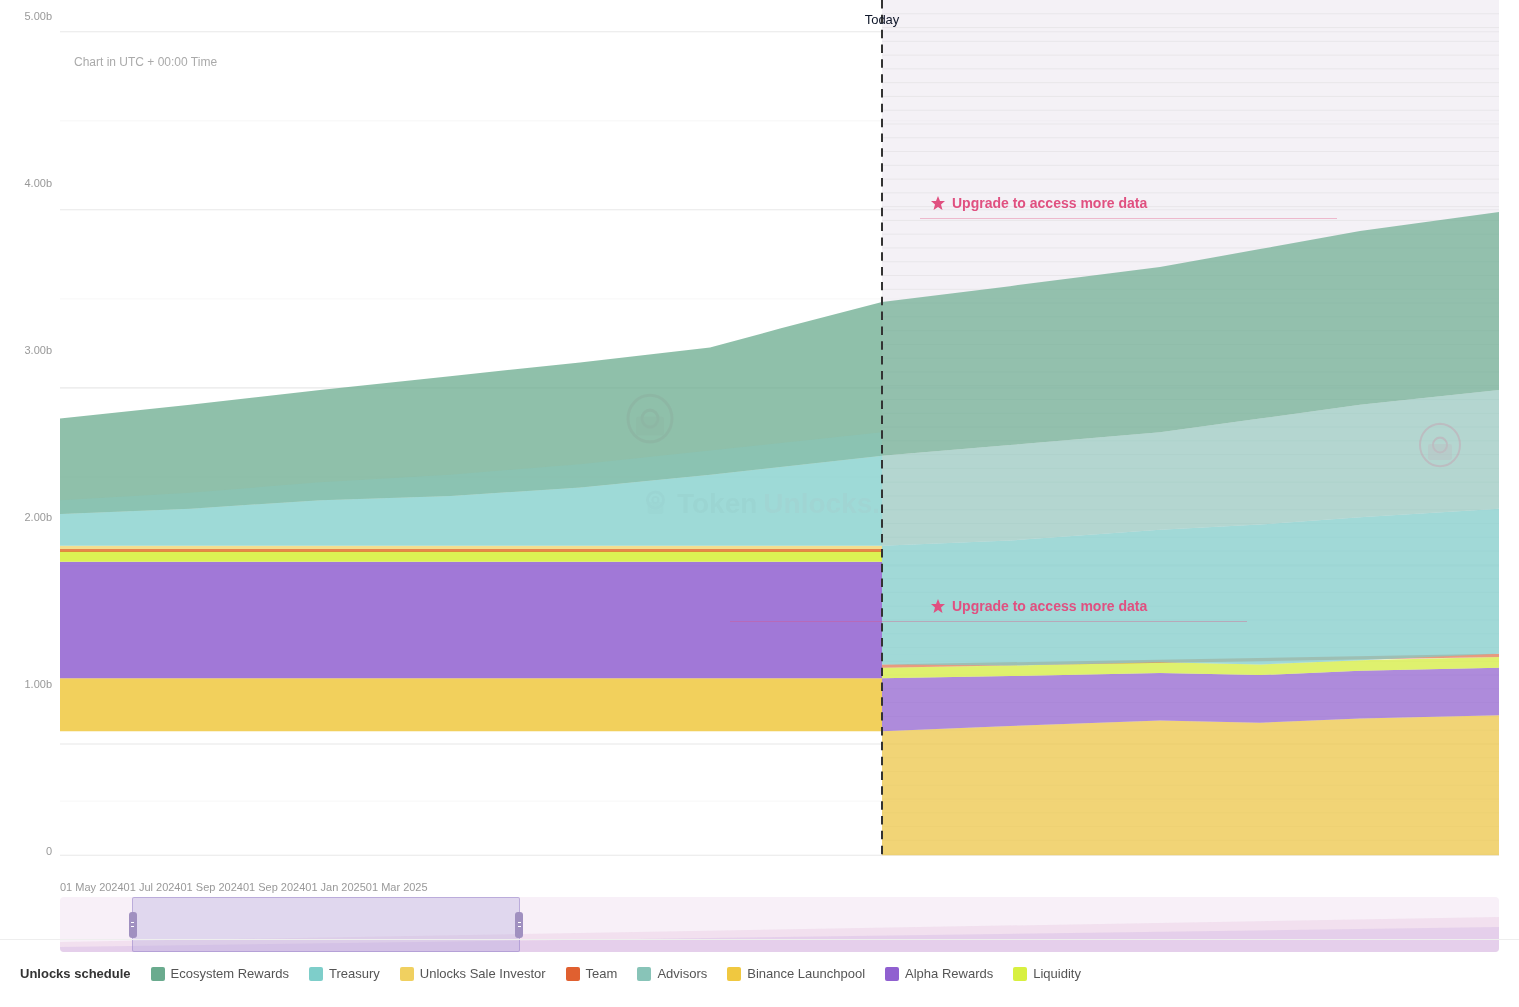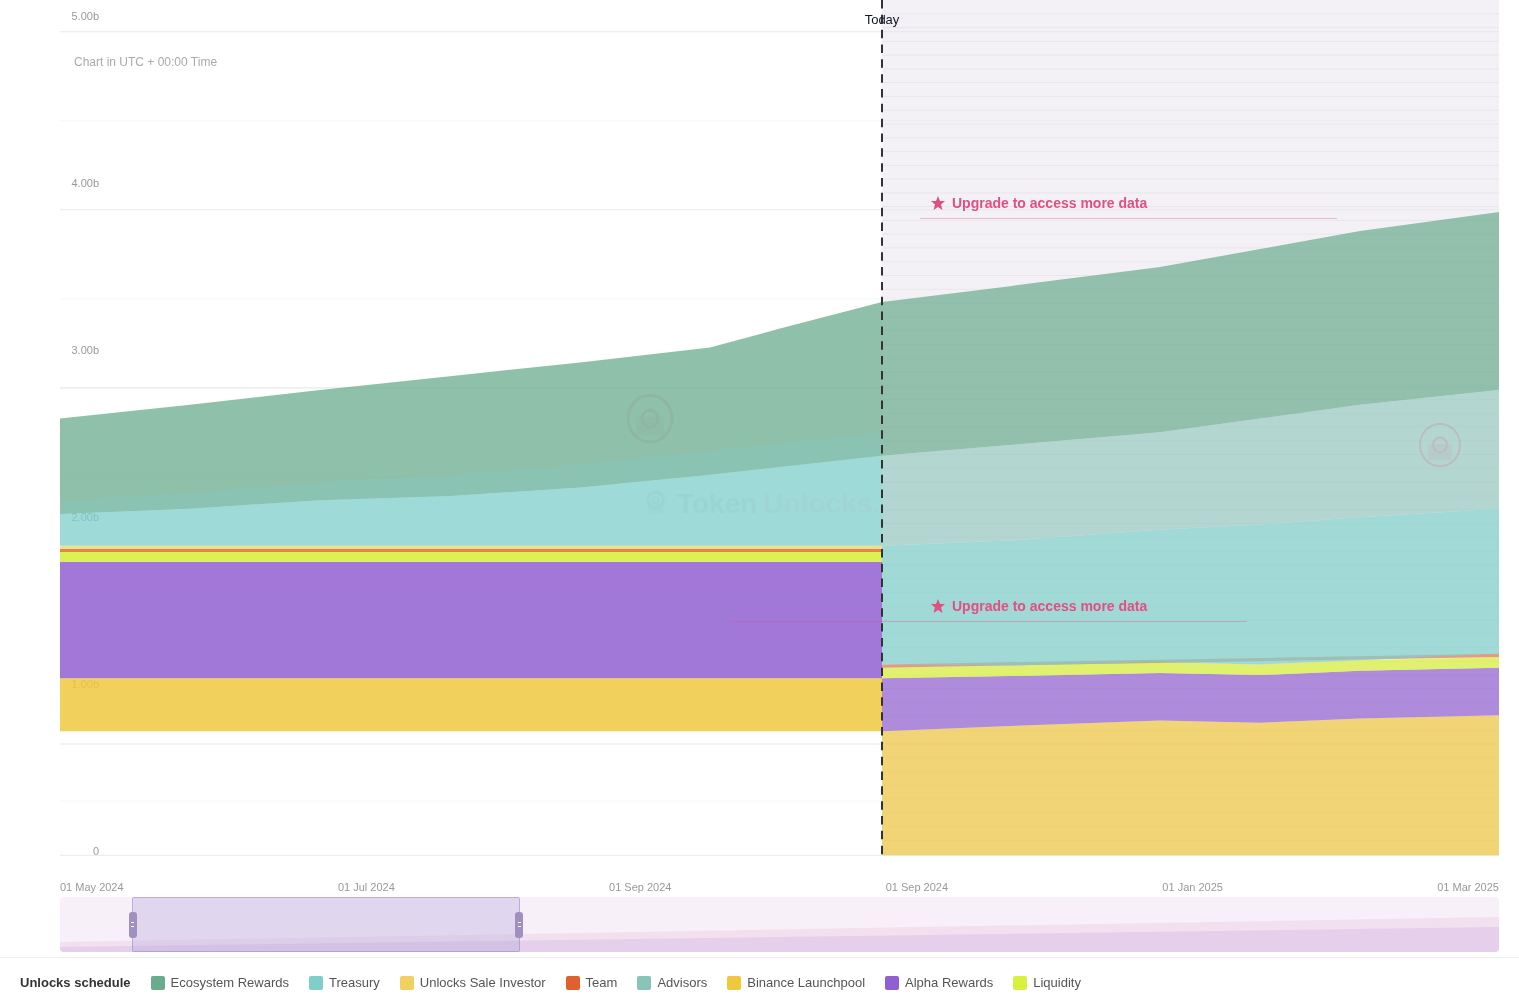--- a/index.html
+++ b/index.html
@@ -20,21 +20,20 @@
       position: absolute;
       top: 0;
       left: 0;
       width: 60px;
       bottom: 120px;
       display: flex;
       flex-direction: column;
       justify-content: space-between;
       align-items: flex-end;
       padding: 10px 8px 30px 0;
-      margin-left: 47px;
     }
     .y-label {
       font-size: 11px;
       color: #999;
     }
     .chart-svg {
       position: absolute;
       top: 0; left: 0; right: 0; bottom: 0;
       width: 100%;
       height: 100%;
@@ -78,21 +77,21 @@
       left: 74px;
       font-size: 12px;
       color: #aaa;
     }
     
     .legend {
       position: absolute;
       bottom: 0;
       left: 0;
       right: 0;
-      height: 50px;
+      height: 68px;
       display: flex;
       align-items: center;
       gap: 20px;
       padding: 0 20px;
       border-top: 1px solid #eee;
       flex-wrap: wrap;
     }
     .legend-item {
       display: flex;
       align-items: center;
@@ -150,21 +149,20 @@
     }
     .handle-left { left: calc(5% - 4px); }
     .handle-right { left: calc(32% - 4px); }
     
     .x-axis {
       position: absolute;
       bottom: 110px;
       left: 60px;
       right: 20px;
       display: flex;
-      justify-content: space-between;
       padding: 4px 0;
     }
     .x-label {
       font-size: 11px;
       color: #999;
       text-align: center;
     }
   </style>
 </head>
 <body>

